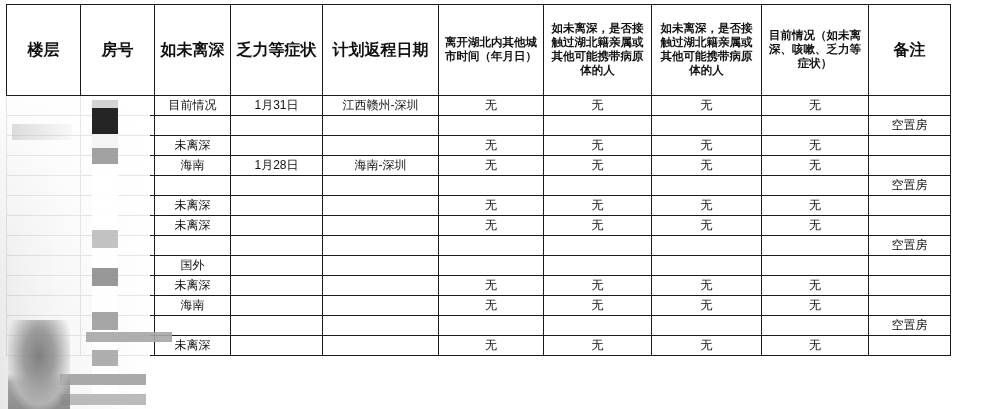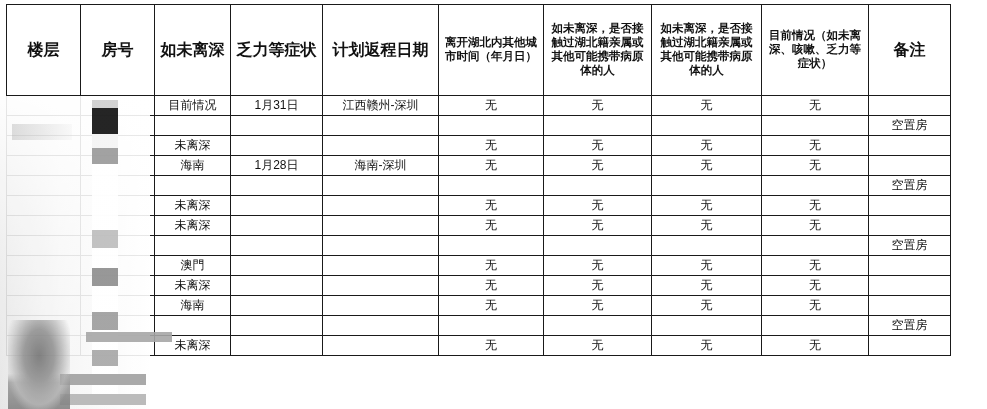--- a/index.html
+++ b/index.html
@@ -270,27 +270,27 @@
           <td class="blank"></td>
           <td class="blank"></td>
           <td class="blank"></td>
           <td class="blank"></td>
           <td class="blank"></td>
           <td>空置房</td>
         </tr>
         <tr>
           <td class="blank"></td>
           <td class="blank"></td>
-          <td>澳門</td>
-          <td class="blank"></td>
-          <td class="blank"></td>
-          <td>无</td>
-          <td>无</td>
-          <td>无</td>
-          <td>无</td>
+          <td>国外</td>
+          <td class="blank"></td>
+          <td class="blank"></td>
+          <td class="blank"></td>
+          <td class="blank"></td>
+          <td class="blank"></td>
+          <td class="blank"></td>
           <td class="blank"></td>
         </tr>
         <tr>
           <td class="blank"></td>
           <td class="blank"></td>
           <td>未离深</td>
           <td class="blank"></td>
           <td class="blank"></td>
           <td>无</td>
           <td>无</td>

